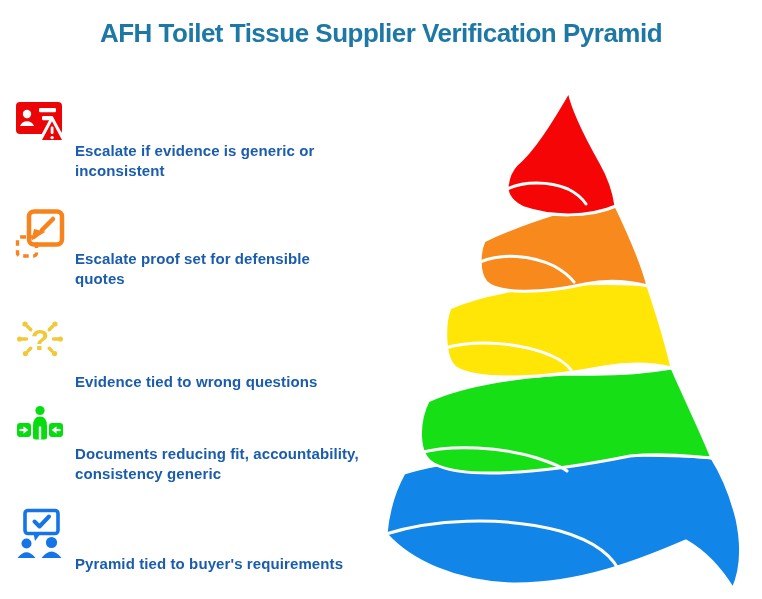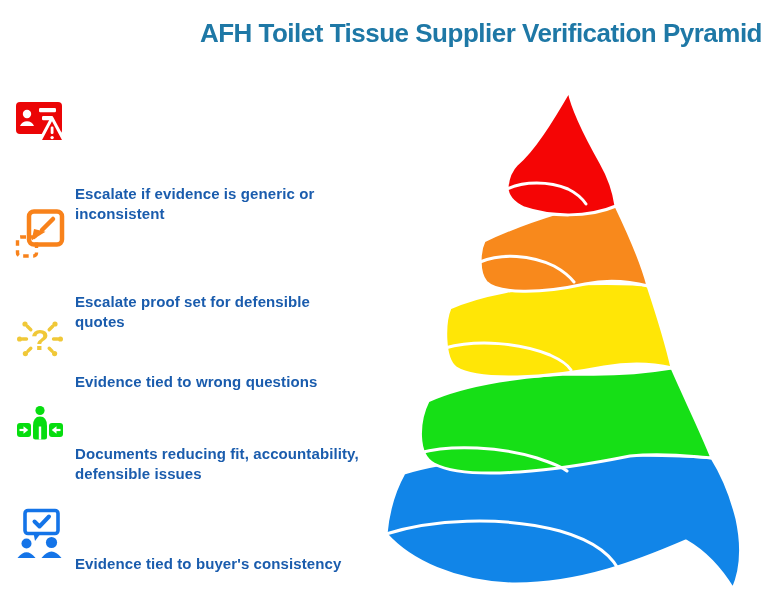--- a/index.html
+++ b/index.html
@@ -1,30 +1,30 @@
 <!DOCTYPE html>
 <html><head>
 <meta charset="utf-8">
 <style>
   html,body{margin:0;padding:0;background:#ffffff;}
   .canvas{
     position:relative;width:762px;height:599px;background:#ffffff;overflow:hidden;
     font-family:"Liberation Sans", sans-serif;
   }
   .title{
-    position:absolute;left:0;top:18px;width:762px;text-align:right;
+    position:absolute;left:0;top:18px;width:762px;text-align:center;
     font-size:26px;font-weight:700;letter-spacing:-0.5px;color:#1E78A6;
   }
   .row{position:absolute;left:0;top:0;}
   .row .icon{position:absolute;left:14px;width:52px;height:52px;}
   .row .label{
     position:absolute;left:75px;font-size:15px;font-weight:700;
     color:#1A5CAD;line-height:20px;letter-spacing:0.1px;
   }
-  .label.narrow{width:254px;margin-top:43px;}
+  .label.narrow{width:254px;}
   .label.wide{width:314px;}
   .pyramid-svg{position:absolute;left:0;top:0;width:762px;height:599px;}
   .band{stroke:#ffffff;stroke-width:3;stroke-linejoin:round;}
   .fold{fill:none;stroke:#ffffff;stroke-width:3;stroke-linecap:round;}
 </style>
 </head>
 <body>
 
 <div class="canvas">
 
@@ -82,34 +82,34 @@
       <rect x="3" y="21" width="14" height="14" rx="3" fill="currentColor"></rect>
       <path d="M5.5 28 L10 28" stroke="#fff" stroke-width="2.2"></path>
       <path d="M9.5 24.3 L14.3 28 L9.5 31.7 Z" fill="#fff"></path>
       <rect x="35" y="21" width="14" height="14" rx="3" fill="currentColor"></rect>
       <path d="M46.5 28 L42 28" stroke="#fff" stroke-width="2.2"></path>
       <path d="M42.5 24.3 L37.7 28 L42.5 31.7 Z" fill="#fff"></path>
       <circle cx="26" cy="8.5" r="4.6" fill="currentColor"></circle>
       <path d="M19 35 L19 24 Q19 14.5 26 14.5 Q33 14.5 33 24 L33 35 Q33 37.5 30.5 37.5 L21.5 37.5 Q19 37.5 19 35 Z" fill="currentColor"></path>
       <rect x="24.8" y="24.5" width="2.4" height="13" fill="#fff"></rect>
     </svg>
-    <div class="label wide" style="top:444px">Documents reducing fit, accountability, defensible issues</div>
+    <div class="label wide" style="top:444px">Documents reducing fit, accountability, consistency generic</div>
   </div>
 
   <div class="row">
     <svg class="icon" style="top:507px" viewBox="0 0 52 52" color="#1474E8">
       <rect x="11" y="3.5" width="33" height="23" rx="3" fill="none" stroke="currentColor" stroke-width="3.6"></rect>
       <path d="M20.5 14.5 L25.5 19.5 L35 9.5" stroke="currentColor" stroke-width="4" fill="none" stroke-linecap="round" stroke-linejoin="round"></path>
       <path d="M19.5 26 L27 26 L21 34 Z" fill="currentColor"></path>
       <circle cx="12.5" cy="36.5" r="5" fill="currentColor"></circle>
       <path d="M3.5 51 Q12.5 39.5 21.5 51 Z" fill="currentColor"></path>
       <circle cx="37.5" cy="35.5" r="5.6" fill="currentColor"></circle>
       <path d="M27.5 51 Q37.5 38 47.5 51 Z" fill="currentColor"></path>
     </svg>
-    <div class="label wide" style="top:554px">Evidence tied to buyer's consistency</div>
+    <div class="label wide" style="top:554px">Pyramid tied to buyer's requirements</div>
   </div>
 
   <svg class="pyramid-svg" viewBox="0 0 762 599">
 
     <g>
       <path class="band" d="M 404 473
         C 450 459 530 452 590 454 C 650 456 690 455 712 458
         C 722 474 731 495 737 519 C 743 547 741 571 733 589
         C 722 571 707 553 686 541 C 642 560 580 585 512 584
         C 455 582 410 561 386 534 C 388 512 395 489 404 473 Z" fill="#1185E8"></path>

